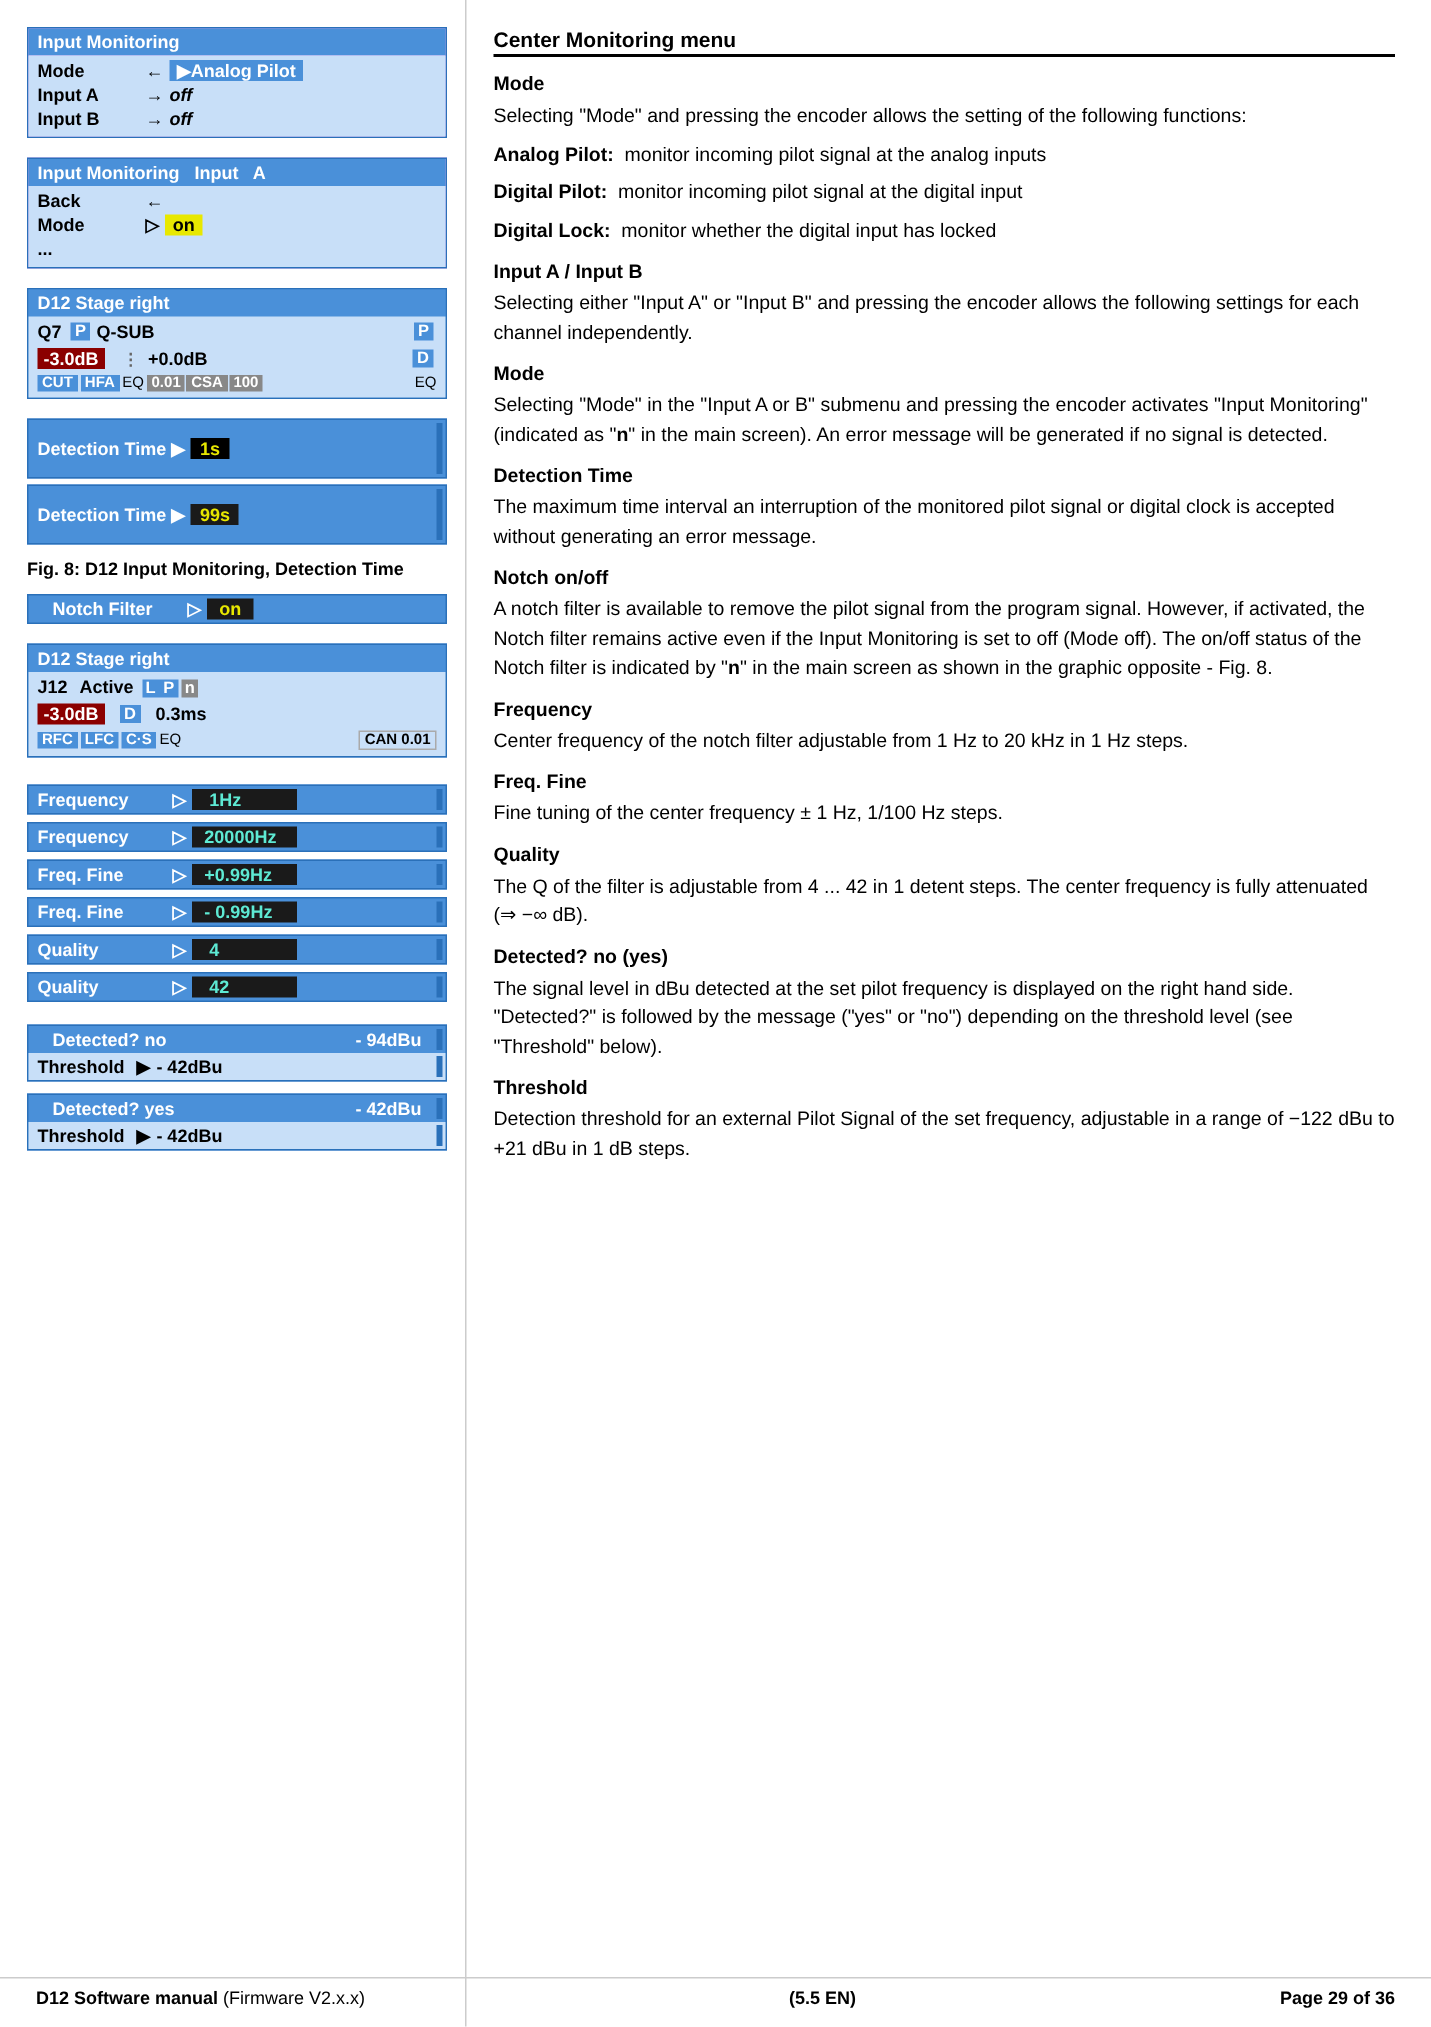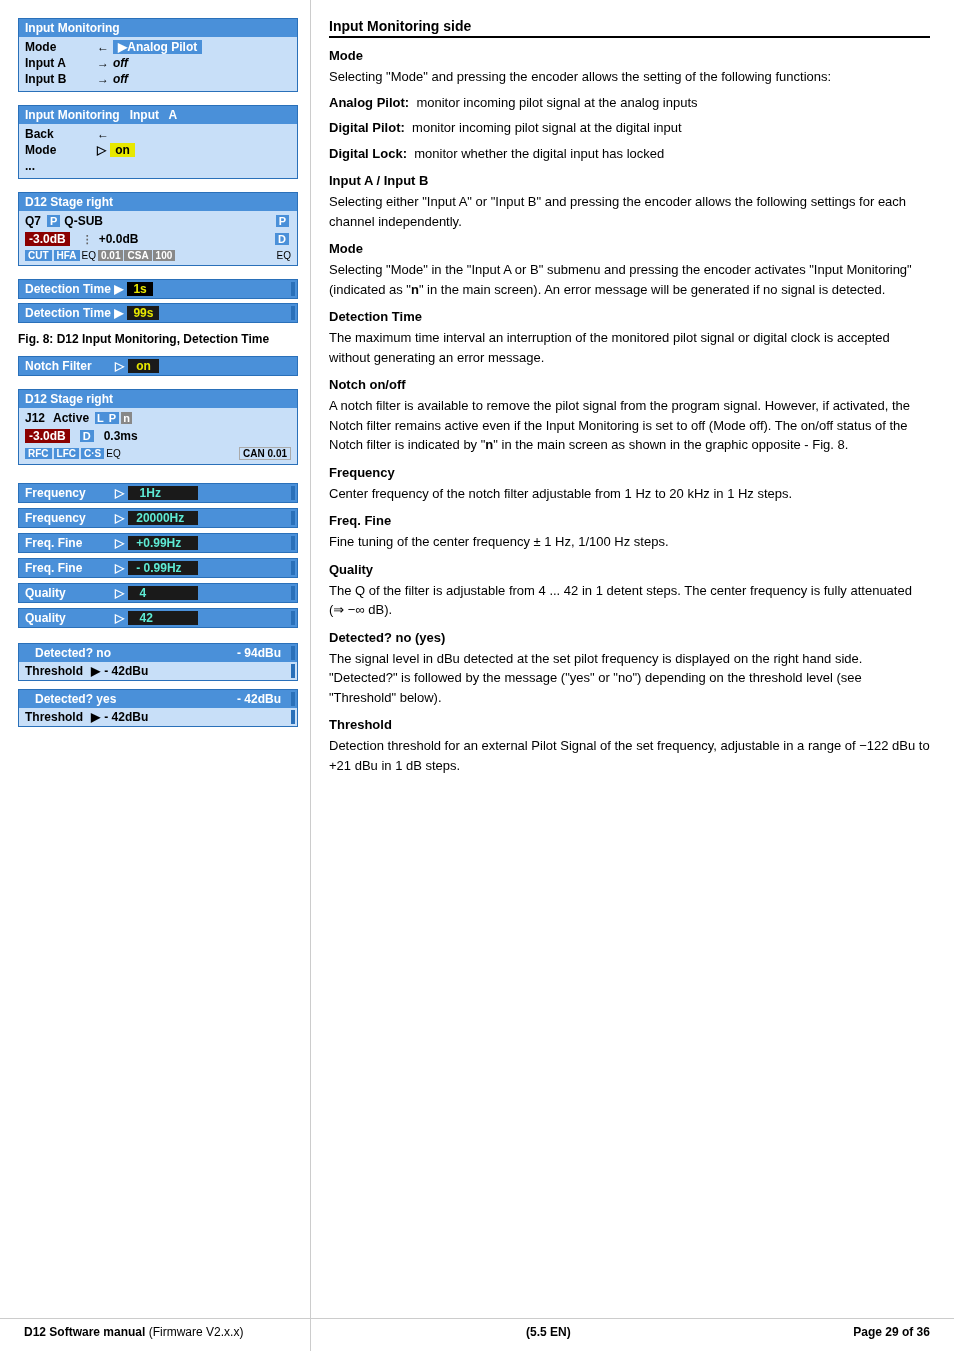--- a/index.html
+++ b/index.html
@@ -87,21 +87,21 @@
       font-weight: bold;
     }
 
     
     .det-widget {
       background: #4a90d9;
       color: #fff;
       font-weight: bold;
       font-size: 12px;
       margin-bottom: 4px;
-      padding: 2px 6px;
+      padding: 12px 6px;
       display: flex;
       align-items: flex-end;
       width: 100%;
       border: 1px solid #2a70b9;
       position: relative;
     }
     .det-widget .bar {
       position: absolute;
       right: 2px;
       top: 2px;
@@ -110,21 +110,21 @@
       background: #2a70b9;
     }
 
     
     .notch-widget {
       background: #4a90d9;
       color: #fff;
       font-weight: bold;
       font-size: 12px;
       margin-bottom: 8px;
-      padding: 2px 6px;
+      padding: 2px 16px;
       display: flex;
       align-items: center;
       width: 100%;
       border: 1px solid #2a70b9;
       position: relative;
     }
 
     
     .stage-widget {
       background: #4a90d9;
@@ -551,21 +551,21 @@
         <span style="margin-left:4px;">▶</span>
         <span class="thresh-val" style="margin-left:4px;">- 42dBu</span>
         <div class="thresh-bar"></div>
       </div>
     </div>
 
   </div>
 
   <div class="right-col">
 
-    <div class="section-title">Input Monitoring side</div>
+    <div class="section-title">Center Monitoring menu</div>
 
     <div class="subsection-title">Mode</div>
     <div class="body-text">
       Selecting "Mode" and pressing the encoder allows the setting of the following functions:
     </div>
     <div style="margin-bottom:8px;">
       <div class="body-text">
         <b>Analog Pilot:</b>&nbsp; monitor incoming pilot signal at the analog inputs
       </div>
       <div class="body-text">

